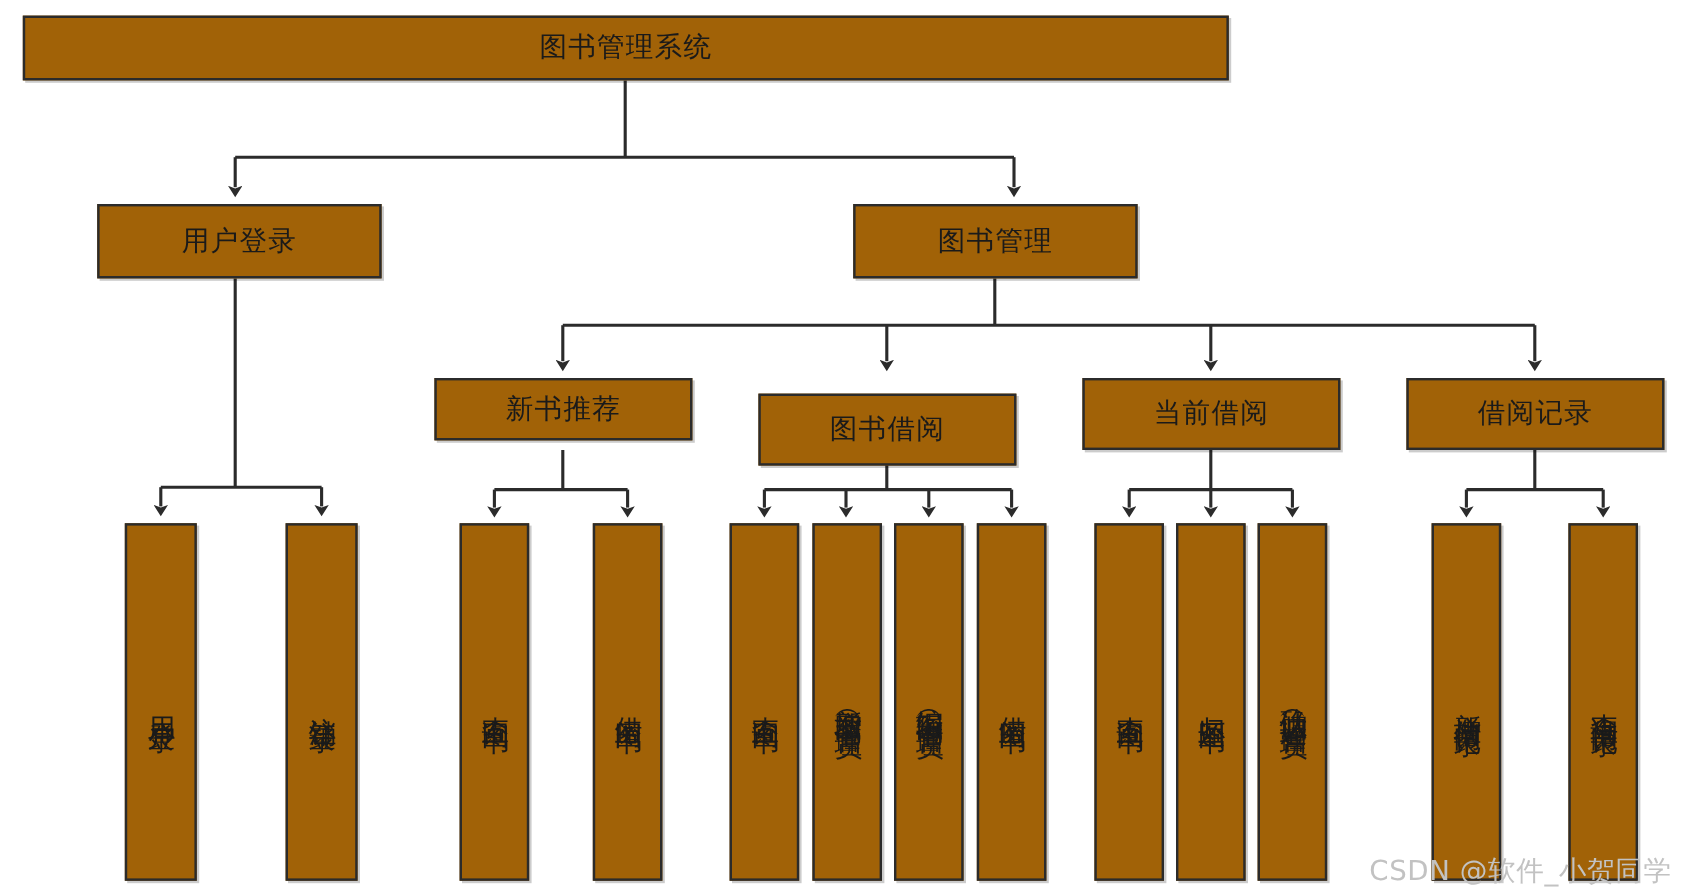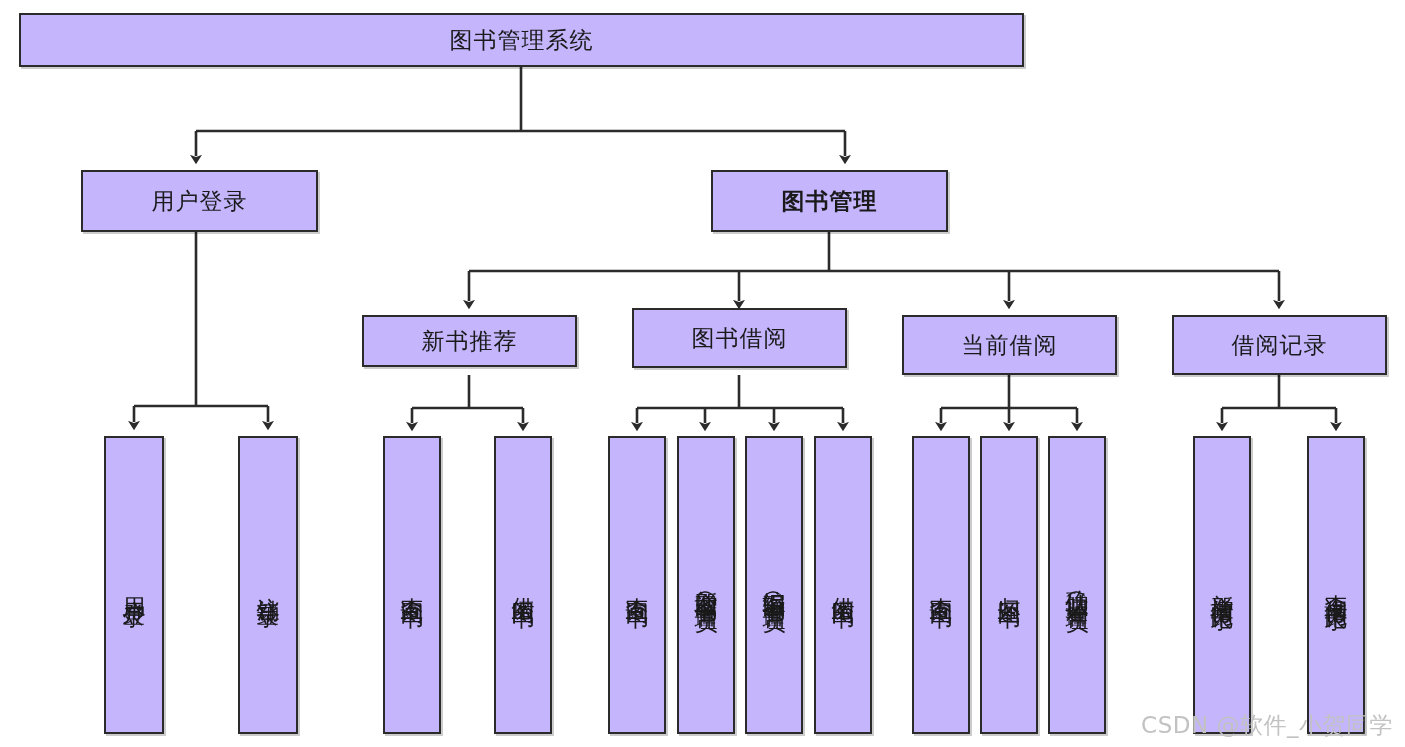--- a/index.html
+++ b/index.html
@@ -22,21 +22,21 @@
     position: absolute;
     left: 0;
     top: 0;
     width: 1405px;
     height: 747px;
     pointer-events: none;
   }
   .node {
     position: absolute;
     box-sizing: border-box;
-    background: #c4b5fd;
+    background: #a16207;
     border: 2px solid #2b2b2b;
     box-shadow: 2px 2px 0 rgba(0,0,0,0.20);
     display: flex;
     align-items: center;
     justify-content: center;
     color: #1a1a1a;
     z-index: 2;
   }
   .node.horiz {
     font-size: 23px;
@@ -124,28 +124,28 @@
     </g>
   </svg>
 
   <div class="node horiz" style="left:19px; top:13px; width:1005px; height:54px;">
     <span>图书管理系统</span>
   </div>
 
   <div class="node horiz" style="left:81px; top:170px; width:237px; height:62px;">
     <span>用户登录</span>
   </div>
-  <div class="node horiz" style="left:711px; top:170px; width:237px; height:62px;font-weight:bold;">
+  <div class="node horiz" style="left:711px; top:170px; width:237px; height:62px;">
     <span>图书管理</span>
   </div>
 
   <div class="node horiz" style="left:362px; top:315px; width:215px; height:52px;">
     <span>新书推荐</span>
   </div>
-  <div class="node horiz" style="left:632px; top:308px; width:215px; height:60px;">
+  <div class="node horiz" style="left:632px; top:328px; width:215px; height:60px;">
     <span>图书借阅</span>
   </div>
   <div class="node horiz" style="left:902px; top:315px; width:215px; height:60px;">
     <span>当前借阅</span>
   </div>
   <div class="node horiz" style="left:1172px; top:315px; width:215px; height:60px;">
     <span>借阅记录</span>
   </div>
 
   <div class="node vert" style="left:104px; top:436px; width:60px; height:298px;">

